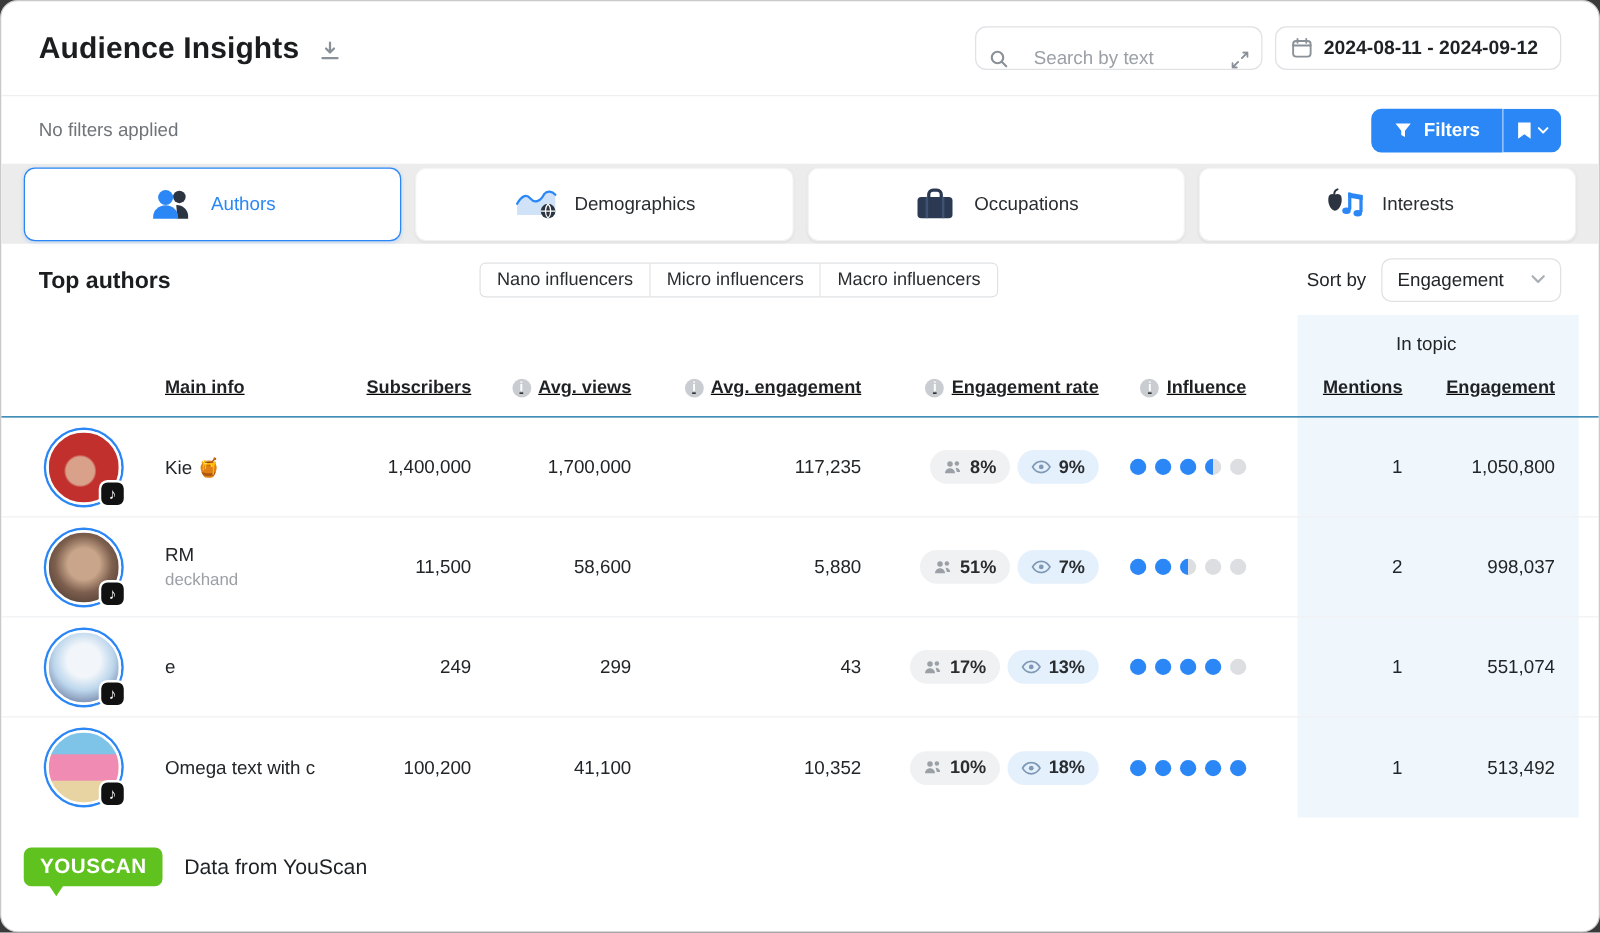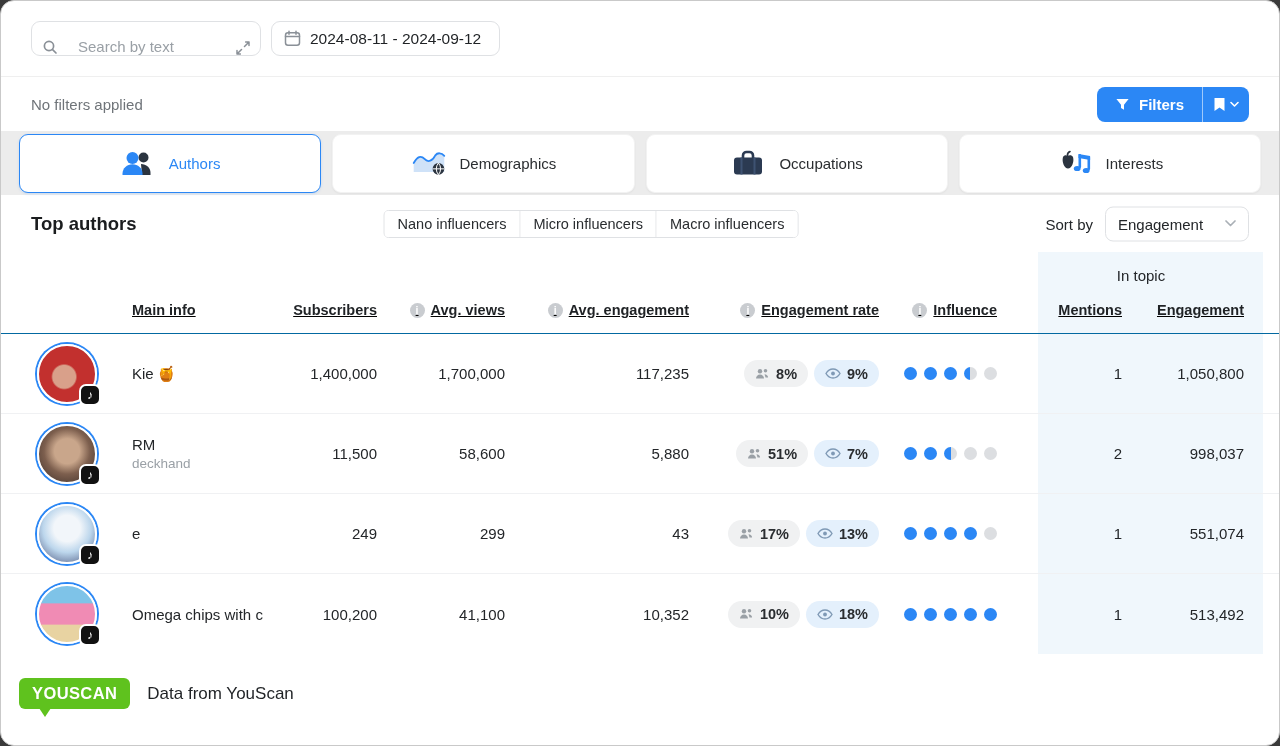--- a/index.html
+++ b/index.html
@@ -21,21 +21,21 @@
   
   .topbar{height:76px;display:flex;align-items:center;justify-content:space-between;padding:0 30px 0 30px;border-bottom:1px solid #efefef;}
   .title-wrap{display:flex;align-items:center;gap:16px;}
   .page-title{font-size:24px;font-weight:600;color:#1b1d1f;letter-spacing:.1px;}
   .dl-icon{width:18px;height:18px;color:#8a9097;margin-top:4px;cursor:pointer;}
   .topbar-right{display:flex;align-items:center;gap:10px;}
   .search-box{width:230px;height:35px;border:1px solid #dfe1e4;border-radius:9px;display:flex;align-items:flex-end;padding:0 10px;gap:20px;background:#fff;}
   .search-box input{border:none;outline:none;flex:1;font-size:15px;color:#232629;min-width:0;background:transparent;}
   .search-box input::placeholder{color:#9aa0a6;}
   .date-box{width:229px;height:35px;border:1px solid #dfe1e4;border-radius:9px;display:flex;align-items:center;padding:0 12px;gap:9px;background:#fff;cursor:pointer;}
-  .date-box span{font-size:15.5px;font-weight:400;color:#1f2225;white-space:nowrap;}
+  .date-box span{font-size:15.5px;font-weight:700;color:#1f2225;white-space:nowrap;}
   .icon-gray{color:#8a9097;}
 
   
   .filterbar{height:54px;display:flex;align-items:center;justify-content:space-between;padding:0 30px;}
   .no-filters{font-size:15px;color:#6f7479;}
   .filter-actions{display:flex;align-items:center;}
   .btn-filters{height:35px;background:var(--blue);color:#fff;border:none;border-radius:8px 0 0 8px;display:flex;align-items:center;gap:9px;padding:0 18px;font-size:15px;font-weight:700;cursor:pointer;}
   .btn-bookmark{height:35px;width:47px;background:var(--blue);border:none;border-left:1px solid rgba(255,255,255,.55);border-radius:0 8px 8px 0;display:flex;align-items:center;justify-content:center;gap:4px;cursor:pointer;color:#fff;}
 
   
@@ -99,20 +99,27 @@
   .ys-logo::after{content:"";position:absolute;left:20px;bottom:-8px;border-left:6px solid transparent;border-right:6px solid transparent;border-top:9px solid #5FC21E;}
   .footer-text{font-size:17px;color:#1f2225;}
   svg{display:block;}
 </style>
 </head>
 <body>
 
 <div class="app">
 
   <header class="topbar">
+    <div class="title-wrap">
+      <h1 class="page-title">Audience Insights</h1>
+      <svg class="dl-icon" viewBox="0 0 18 18" fill="none" stroke="currentColor" stroke-width="1.8" stroke-linecap="round" stroke-linejoin="round">
+        <path d="M9 2v8M9 10L5.8 6.8M9 10l3.2-3.2"></path>
+          <path d="M3 14.5h12"></path>
+      </svg>
+    </div>
     <div class="topbar-right">
       <div class="search-box">
         <svg class="icon-gray" width="16" height="16" viewBox="0 0 16 16" fill="none" stroke="currentColor" stroke-width="1.7" stroke-linecap="round">
           <circle cx="7" cy="7" r="4.6"></circle>
             <path d="M10.6 10.6L14 14"></path>
         </svg>
         <input type="text" placeholder="Search by text" style="">
         <svg class="icon-gray" width="14" height="14" viewBox="0 0 14 14" fill="none" stroke="currentColor" stroke-width="1.5" stroke-linecap="round" stroke-linejoin="round">
           <path d="M8.5 5.5L13 1M13 1H9.6M13 1v3.4"></path>
             <path d="M5.5 8.5L1 13M1 13h3.4M1 13V9.6"></path>
@@ -369,21 +376,21 @@
     </div>
 
     <div class="grid row">
       <div>
           <div class="avatar-wrap">
             <div class="avatar av4"></div>
             <div class="platform-badge">♪</div>
           </div>
         </div>
       <div class="cell name-cell">
-          <div class="author-name">Omega chips with c</div>
+          <div class="author-name">Omega text with c</div>
         </div>
       <div class="cell">100,200</div>
       <div class="cell">41,100</div>
       <div class="cell">10,352</div>
       <div class="rate-cell">
         <div class="pill pill-gray">
             <svg width="15" height="12" viewBox="0 0 15 12" fill="#9aa0a6">
               <circle cx="5" cy="3.2" r="2.2"></circle>
               <path d="M1 10.5c0-2.3 1.8-4 4-4s4 1.7 4 4z"></path>
               <circle cx="10.5" cy="2.8" r="1.8"></circle>

